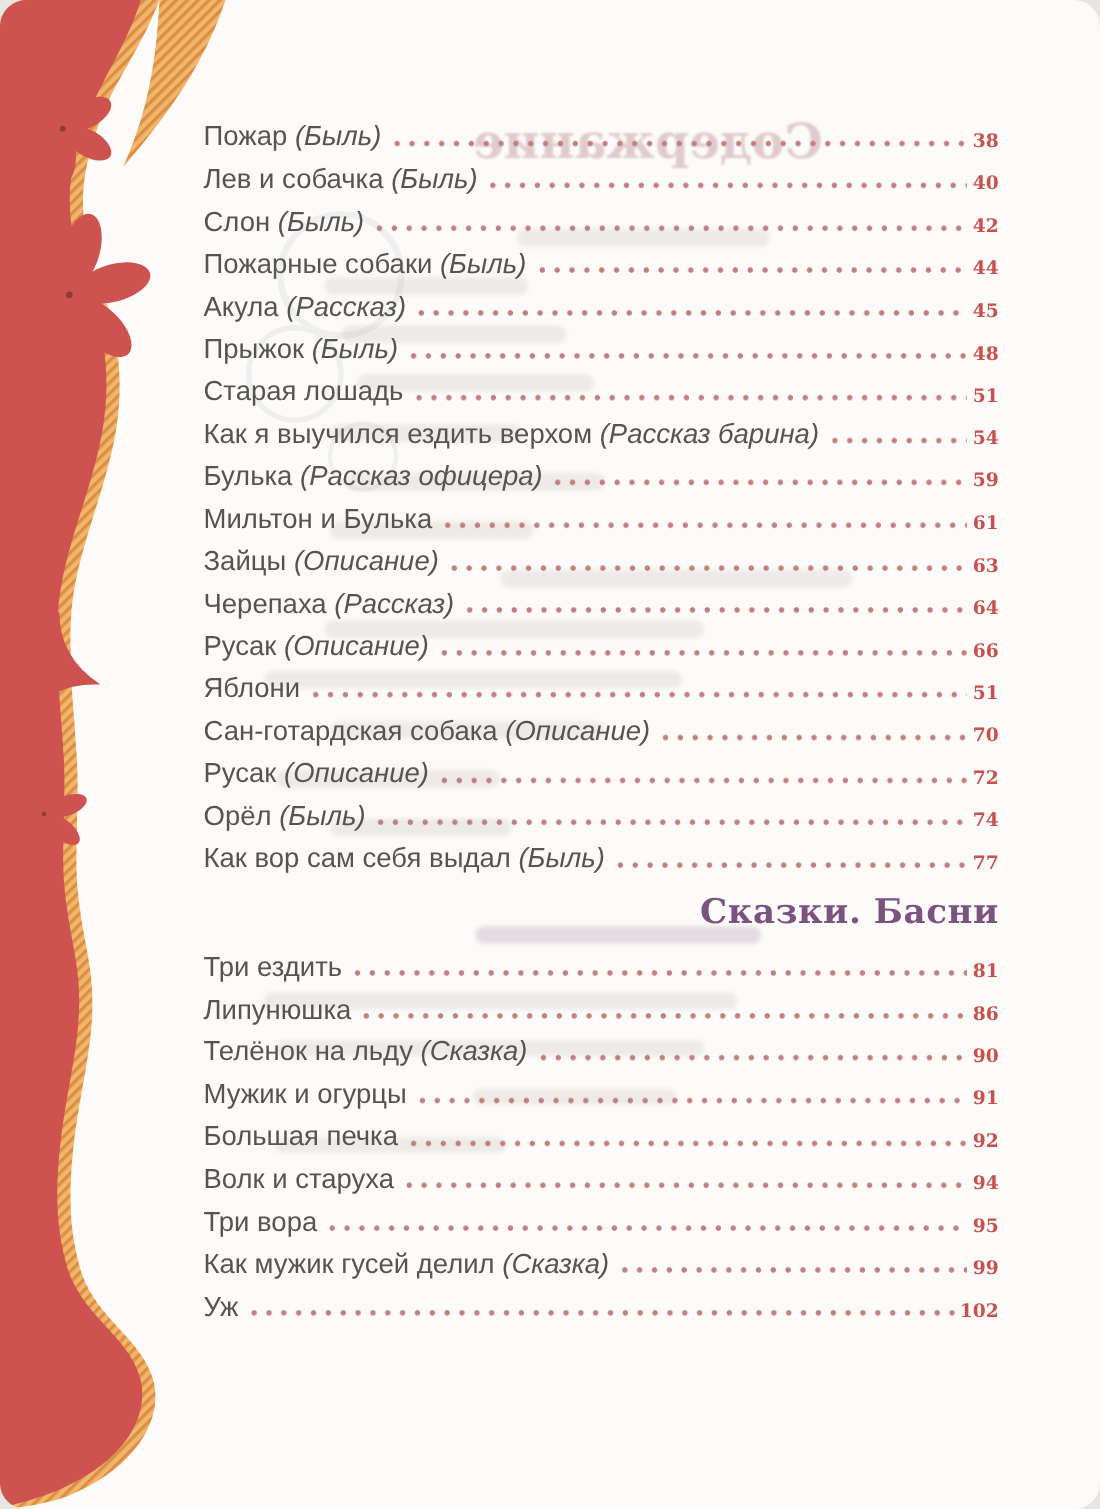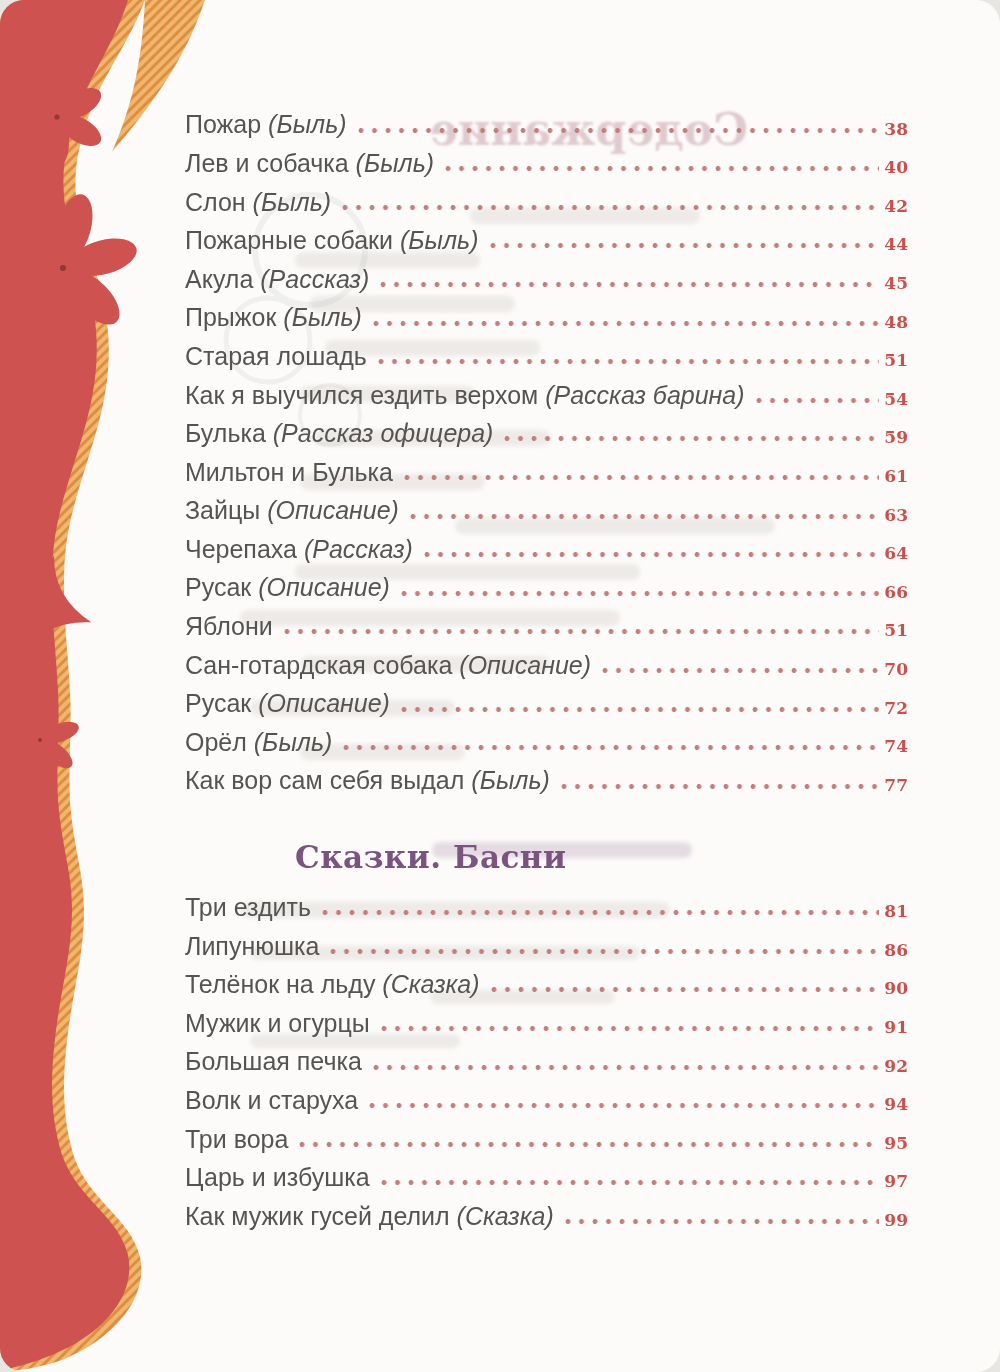--- a/index.html
+++ b/index.html
@@ -54,22 +54,22 @@
     background-image:radial-gradient(circle at 3px 3.5px, var(--dot) 2.1px, rgba(0,0,0,0) 2.8px);
     background-size:13.5px 7px;background-repeat:repeat-x;
     min-width:20px;
   }
   .num{
     flex:0 0 auto;
     font-family:"DejaVu Serif", serif;font-weight:bold;
     font-size:17px;color:var(--num);line-height:1;
   }
   .section-heading{
-    margin:42px 0 4px;height:42px;line-height:42px;
-    text-align:left;padding-left:110px;
+    margin:14px 0 4px;height:42px;line-height:42px;
+    text-align:right;padding-left:110px;
     font-family:"DejaVu Serif", serif;font-weight:bold;
     font-size:31px;color:var(--heading);letter-spacing:.5px;
   }
 </style>
 </head>
 <body>
 
 <div class="page">
 
   <svg class="ornament" width="420" height="1372" viewBox="0 0 420 1372">
@@ -285,24 +285,24 @@
         <span class="title"><span>Волк и старуха</span></span>
         <span class="leader"></span>
         <span class="num">94</span>
       </div>
       <div class="row">
         <span class="title"><span>Три вора</span></span>
         <span class="leader"></span>
         <span class="num">95</span>
       </div>
       <div class="row">
-        <span class="title"><span>Царь и избушка</span></span>
-        <span class="leader"></span>
-        <span class="num">97</span>
-      </div>
-      <div class="row">
         <span class="title"><span>Как мужик гусей делил</span> <em class="ann">(Сказка)</em></span>
         <span class="leader"></span>
         <span class="num">99</span>
       </div>
+      <div class="row">
+        <span class="title"><span>Уж</span></span>
+        <span class="leader"></span>
+        <span class="num">102</span>
+      </div>
     </main>
 
 </div>
 
 </body></html>

